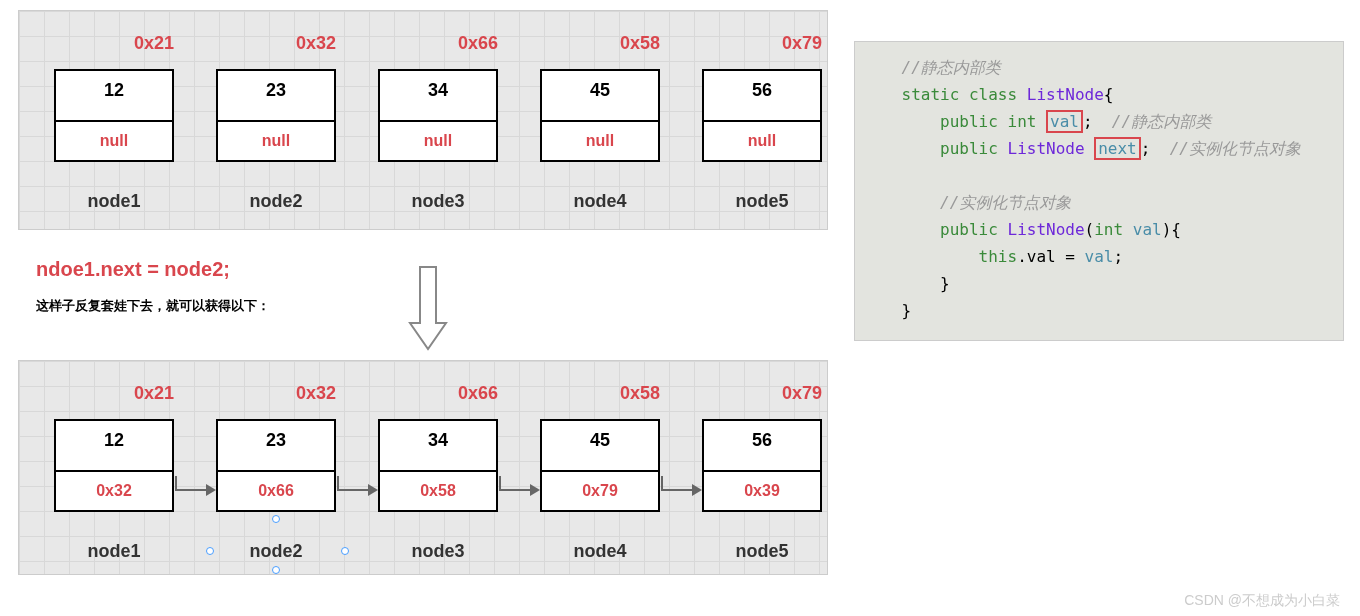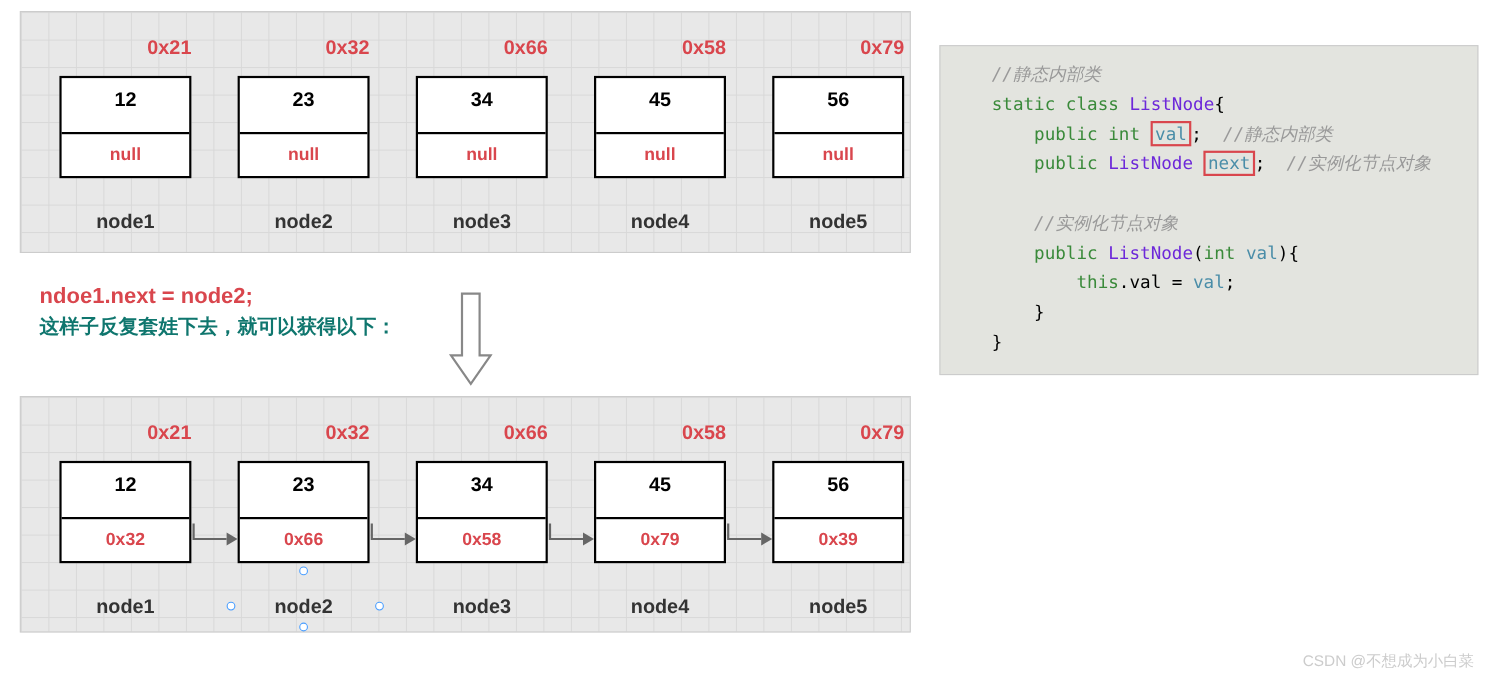--- a/index.html
+++ b/index.html
@@ -12,21 +12,21 @@
 .addr-row{top:22px;}
 .box-row{top:58px;}
 .label-row{top:180px;}
 .node-box{width:120px;border:2px solid #000;background:#fff;}
 .node-box .val{height:51px;text-align:center;font-weight:bold;font-size:18px;line-height:38px;border-bottom:2px solid #000;}
 .node-box .ptr{height:38px;text-align:center;font-weight:bold;font-size:16px;line-height:38px;color:#d9464d;border-radius:12px;}
 .addr{width:120px;text-align:right;font-weight:bold;font-size:18px;color:#d9464d;}
 .nlabel{width:120px;text-align:center;font-weight:bold;font-size:18px;color:#333;}
 .mid-text{position:absolute;left:18px;top:248px;}
 .red-text{color:#d9464d;font-weight:bold;font-size:20px;}
-.gray-text{color:#0f766e;font-weight:bold;font-size:18px;margin-top:4px;}
+.gray-text{color:#000000;font-weight:bold;font-size:13px;margin-top:16px;}
 .arrow-down{position:absolute;left:390px;top:253px;}
 .arrow-down svg{width:40px;height:90px;}
 .link-arrow{position:absolute;}
 .circle-dot{position:absolute;width:8px;height:8px;border:1px solid #4a9eff;border-radius:50%;background:#fff;}
 .code-panel{position:absolute;left:854px;top:10px;width:490px;height:300px;background:#e3e4df;border:1px solid #ccc;font-family:Consolas,Monaco,monospace;font-size:16px;padding:12px 8px;line-height:27px;margin-top:31px;}
 .code-line{white-space:pre;}
 .kw{color:#3a8a3a;}
 .cls{color:#6d28d9;}
 .comment{color:#999;font-style:italic;}
 .fld{color:#4a8da8;}

